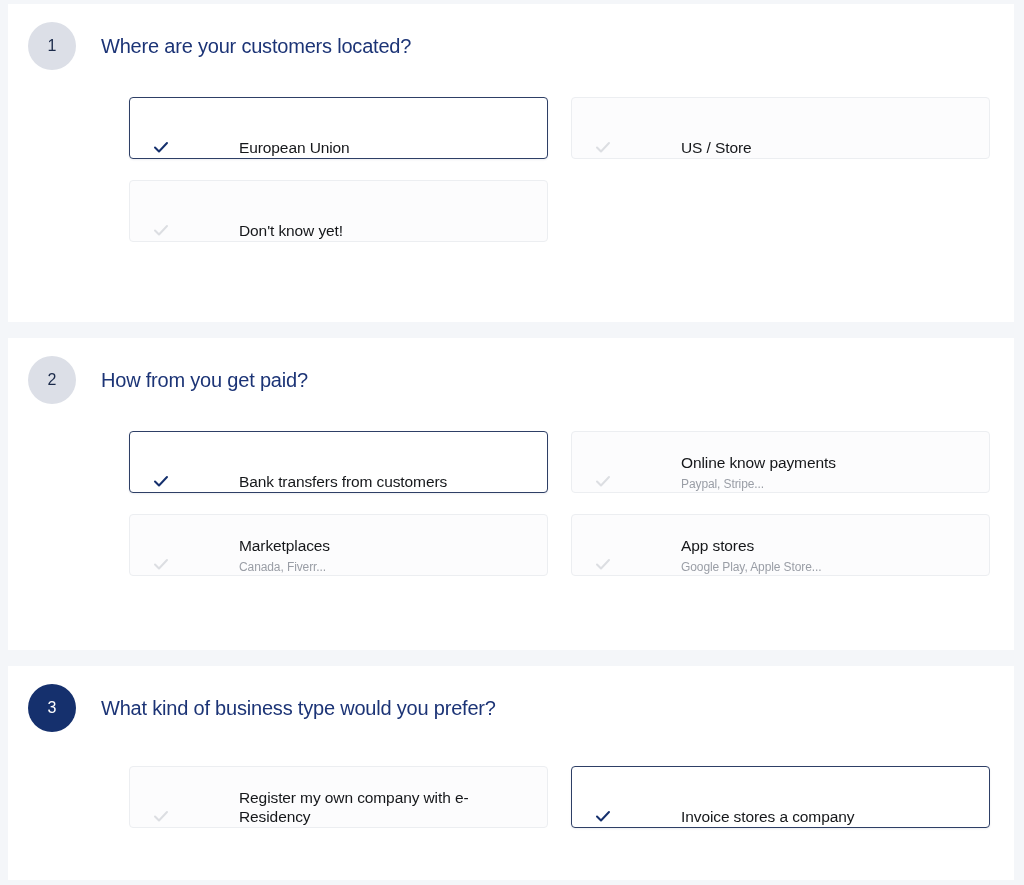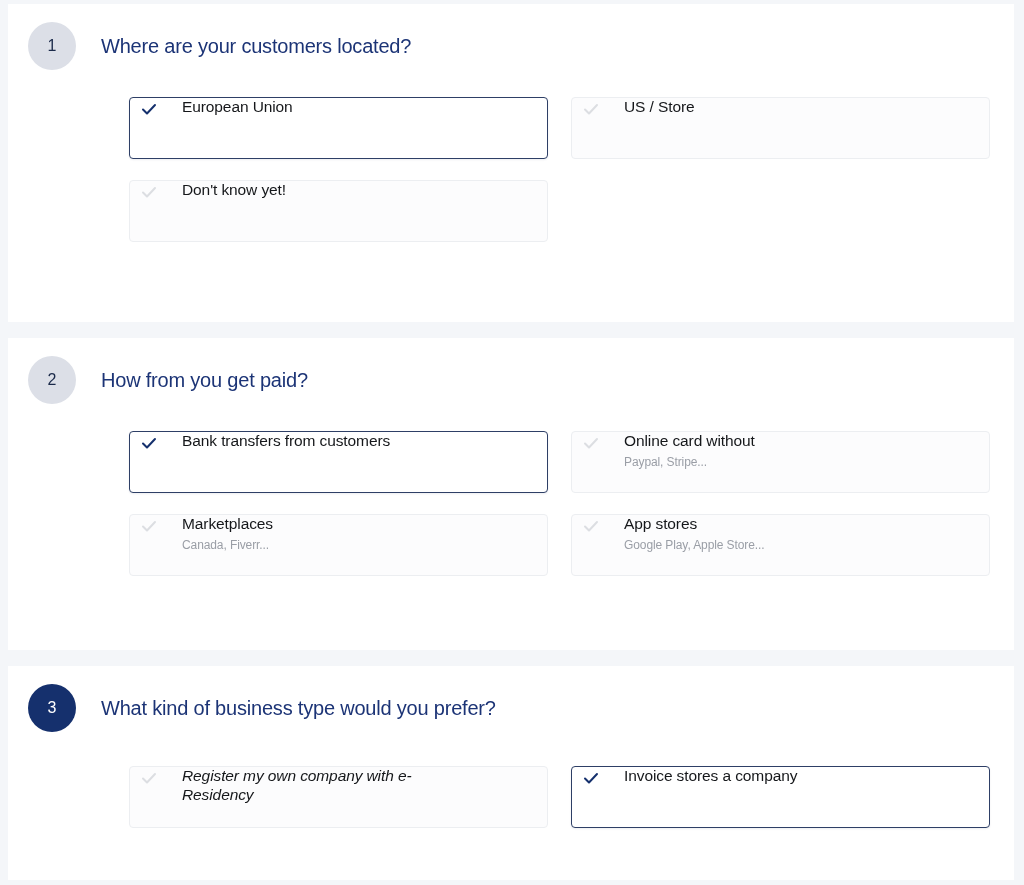--- a/index.html
+++ b/index.html
@@ -84,26 +84,27 @@
     padding-right: 30px;
     box-sizing: border-box;
     margin-top: 31px;
   }
   .options-grid.one-row { margin-top: 38px; }
 
   .option {
     height: 62px;
     box-sizing: border-box;
     display: flex;
-    align-items: flex-start;
+    align-items: flex-end;
     border-radius: 4px;
     background: #fcfcfd;
     border: 1px solid #eceef1;
-    padding-left: 8px;
+    padding-left: 20px;
     cursor: pointer;
+    gap: 45px;
   }
   .option.selected {
     background: #ffffff;
     border: 1.5px solid #2e3f66;
     box-shadow: 0 1px 2px rgba(27,42,74,0.08);
   }
   .option.tall {
     height: 62px;
   }
 
@@ -134,21 +135,20 @@
   }
   .opt-sub {
     font-size: 12px;
     color: #9a9ea6;
     line-height: 1.25;
     margin-top: 4px;
     letter-spacing: -0.1px;
   }
   .opt-title.two-line {
     max-width: 300px;
-    font-style: italic;
   }
 </style>
 </head>
 <body>
 
 <div class="wizard">
 
   <section class="step-panel s1">
     <div class="step-head">
       <div class="step-badge inactive">1</div>
@@ -211,21 +211,21 @@
         </span>
       </div>
 
       <div class="option">
         <span class="check off">
           <svg width="20" height="20" viewBox="0 0 20 20" fill="none">
               <path d="M4 10.5L8 14.5L16 6" stroke-width="2" stroke-linecap="round" stroke-linejoin="round"></path>
             </svg>
         </span>
         <span class="opt-text">
-          <span class="opt-title">Online card without</span>
+          <span class="opt-title">Online know payments</span>
           <span class="opt-sub">Paypal, Stripe...</span>
         </span>
       </div>
 
       <div class="option">
         <span class="check off">
           <svg width="20" height="20" viewBox="0 0 20 20" fill="none">
               <path d="M4 10.5L8 14.5L16 6" stroke-width="2" stroke-linecap="round" stroke-linejoin="round"></path>
             </svg>
         </span>

